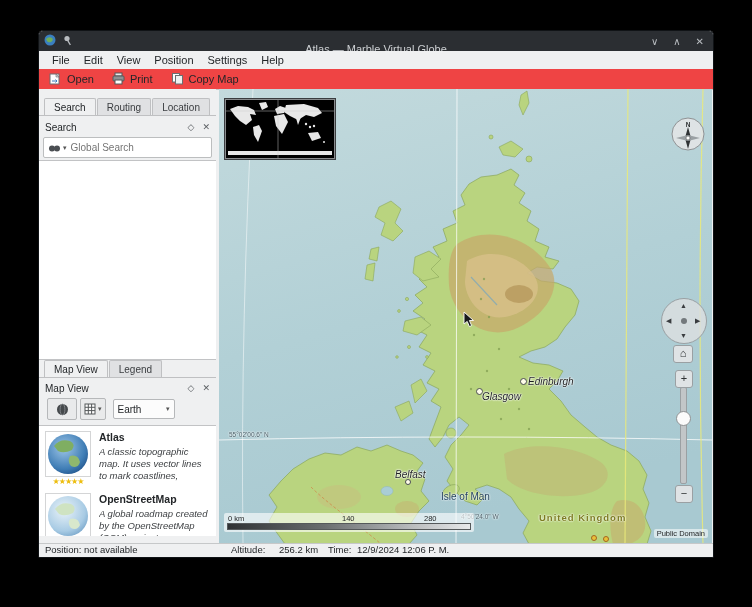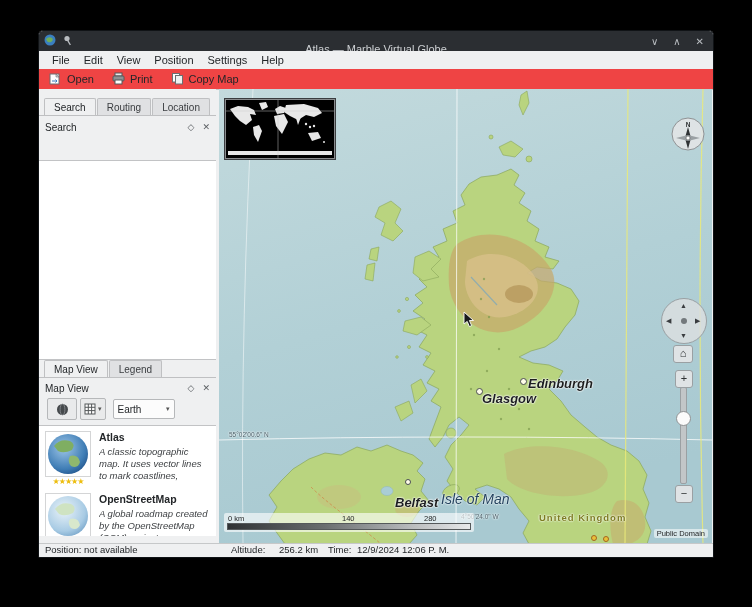--- a/index.html
+++ b/index.html
@@ -49,22 +49,22 @@
   .navpad span{position:absolute;font-size:7px;color:#3a3d40}
   .nav-center{position:absolute;left:19px;top:19px;width:6px;height:6px;border-radius:50%;background:#73797c}
   .sq-btn{position:absolute;width:18px;height:16px;border-radius:3px;background:rgba(228,230,231,.9);border:1px solid #9aa0a3;font-size:11px;color:#2f3234;text-align:center;line-height:15px}
   .zoom-track{position:absolute;left:461px;top:298px;width:5px;height:95px;background:#c2c6c8;border:1px solid #9aa0a3;border-radius:2px}
   .zoom-knob{position:absolute;left:457px;top:322px;width:13px;height:13px;border-radius:50%;background:#fbfbfb;border:1px solid #8f9294}
   .scalebar{position:absolute;left:5px;top:424px;width:250px;height:19px;background:rgba(255,255,255,.62);border-radius:2px;font-size:7.5px;color:#1d1f20}
   .scalebar .lbl{position:absolute;top:1px}
   .scale-strip{position:absolute;left:3px;right:3px;bottom:2px;height:5px;background:linear-gradient(90deg,#2f3234,#6a6e70 40%,#b7babc 75%,#e8e9ea);border:1px solid #55595b}
   .attribution{position:absolute;right:4px;bottom:6px;font-size:7.5px;color:#1d1f20;background:rgba(255,255,255,.55);padding:0 3px;border-radius:2px}
   .city-dot{position:absolute;width:5px;height:5px;border:1px solid #4a4d50;border-radius:50%;background:#fffde9}
-  .city-label{position:absolute;font-size:13px;font-weight:bold;font-style:italic;color:#1d1f20;text-shadow:0 0 2px #fff,0 0 2px #fff,0 0 1px #fff;white-space:nowrap}
-  .island-label{position:absolute;font-size:14px;font-style:italic;color:#24435f;text-shadow:0 0 2px #fff,0 0 2px #fff;white-space:nowrap}
+  .city-label{position:absolute;font-size:10px;font-weight:normal;font-style:italic;color:#1d1f20;text-shadow:0 0 2px #fff,0 0 2px #fff,0 0 1px #fff;white-space:nowrap}
+  .island-label{position:absolute;font-size:10px;color:#24435f;text-shadow:0 0 2px #fff,0 0 2px #fff;white-space:nowrap}
   .region-label{position:absolute;font-size:9.5px;font-weight:bold;color:#7d7d22;letter-spacing:1px;text-shadow:0 0 2px #fff,0 0 2px #fff;white-space:nowrap}
   .coord-label{position:absolute;font-size:6.5px;color:#4e626b;text-shadow:0 0 2px #fff,0 0 2px #fff;white-space:nowrap}
   .map-dot{position:absolute;width:4px;height:4px;border-radius:50%}
   .cursor{position:absolute;left:244px;top:222px}
   
   .statusbar{position:absolute;left:0;right:0;bottom:0;height:13px;border-top:1px solid #c6c8c9;background:#eff0f1;font-size:9.5px;line-height:12px;color:#232629}
   .statusbar span{position:absolute;top:0}
 </style>
 </head>
 <body>
@@ -145,20 +145,30 @@
     </div>
 
     <div class="panel-header" style="top:31px">
       <span>Search</span>
       <span class="ph-icons">
         <span>◇</span>
         <span>✕</span>
       </span>
     </div>
 
+    <div class="search-field" style="top:48px">
+      <span>
+        <svg width="13" height="9">
+            <circle cx="4" cy="4.5" r="3" fill="#4a4e52"></circle>
+            <circle cx="9" cy="4.5" r="3" fill="#4a4e52"></circle>
+          </svg>
+      </span>
+      <span class="mini-chev">▾</span>
+      <input placeholder="Global Search" style="">
+    </div>
 
     <div class="white-list" style="top:71px;height:198px"></div>
 
     <div class="tabbar" style="top:270px">
       <div class="tab active">Map View</div>
       <div class="tab">Legend</div>
       <div class="tab-underline"></div>
     </div>
 
     <div class="panel-header" style="top:292px">
@@ -356,21 +366,21 @@
     <div class="sq-btn" style="left:456px;top:281px;width:16px">+</div>
     <div class="zoom-track"></div>
     <div class="zoom-knob"></div>
     <div class="sq-btn" style="left:456px;top:396px;width:16px">−</div>
 
     <div class="city-dot" style="left:257px;top:299px"></div>
     <div class="city-label" style="left:263px;top:302px">Glasgow</div>
     <div class="city-dot" style="left:301px;top:289px"></div>
     <div class="city-label" style="left:309px;top:287px">Edinburgh</div>
     <div class="city-dot" style="left:186px;top:390px;width:4px;height:4px"></div>
-    <div class="city-label" style="left:176px;top:406px">Belfast</div>
+    <div class="city-label" style="left:176px;top:380px">Belfast</div>
     <div class="island-label" style="left:222px;top:402px">Isle of Man</div>
     <div class="region-label" style="left:320px;top:423px">United Kingdom</div>
     <div class="coord-label" style="left:10px;top:342px">55°02'00.6" N</div>
     <div class="coord-label" style="left:242px;top:424px">4°50'24.0" W</div>
     <div class="map-dot" style="left:372px;top:446px;background:#e8c23a;border:1px solid #a5651f"></div>
     <div class="map-dot" style="left:384px;top:447px;background:#e8c23a;border:1px solid #a5651f"></div>
 
     <div class="cursor">
       <svg width="12" height="17">
           <path d="M1,1 L1,13 L4.2,10.4 L6.4,15.6 L8.6,14.6 L6.4,9.5 L10.5,9.5 Z" fill="#17191b" stroke="#fff" stroke-width="0.9"></path>

